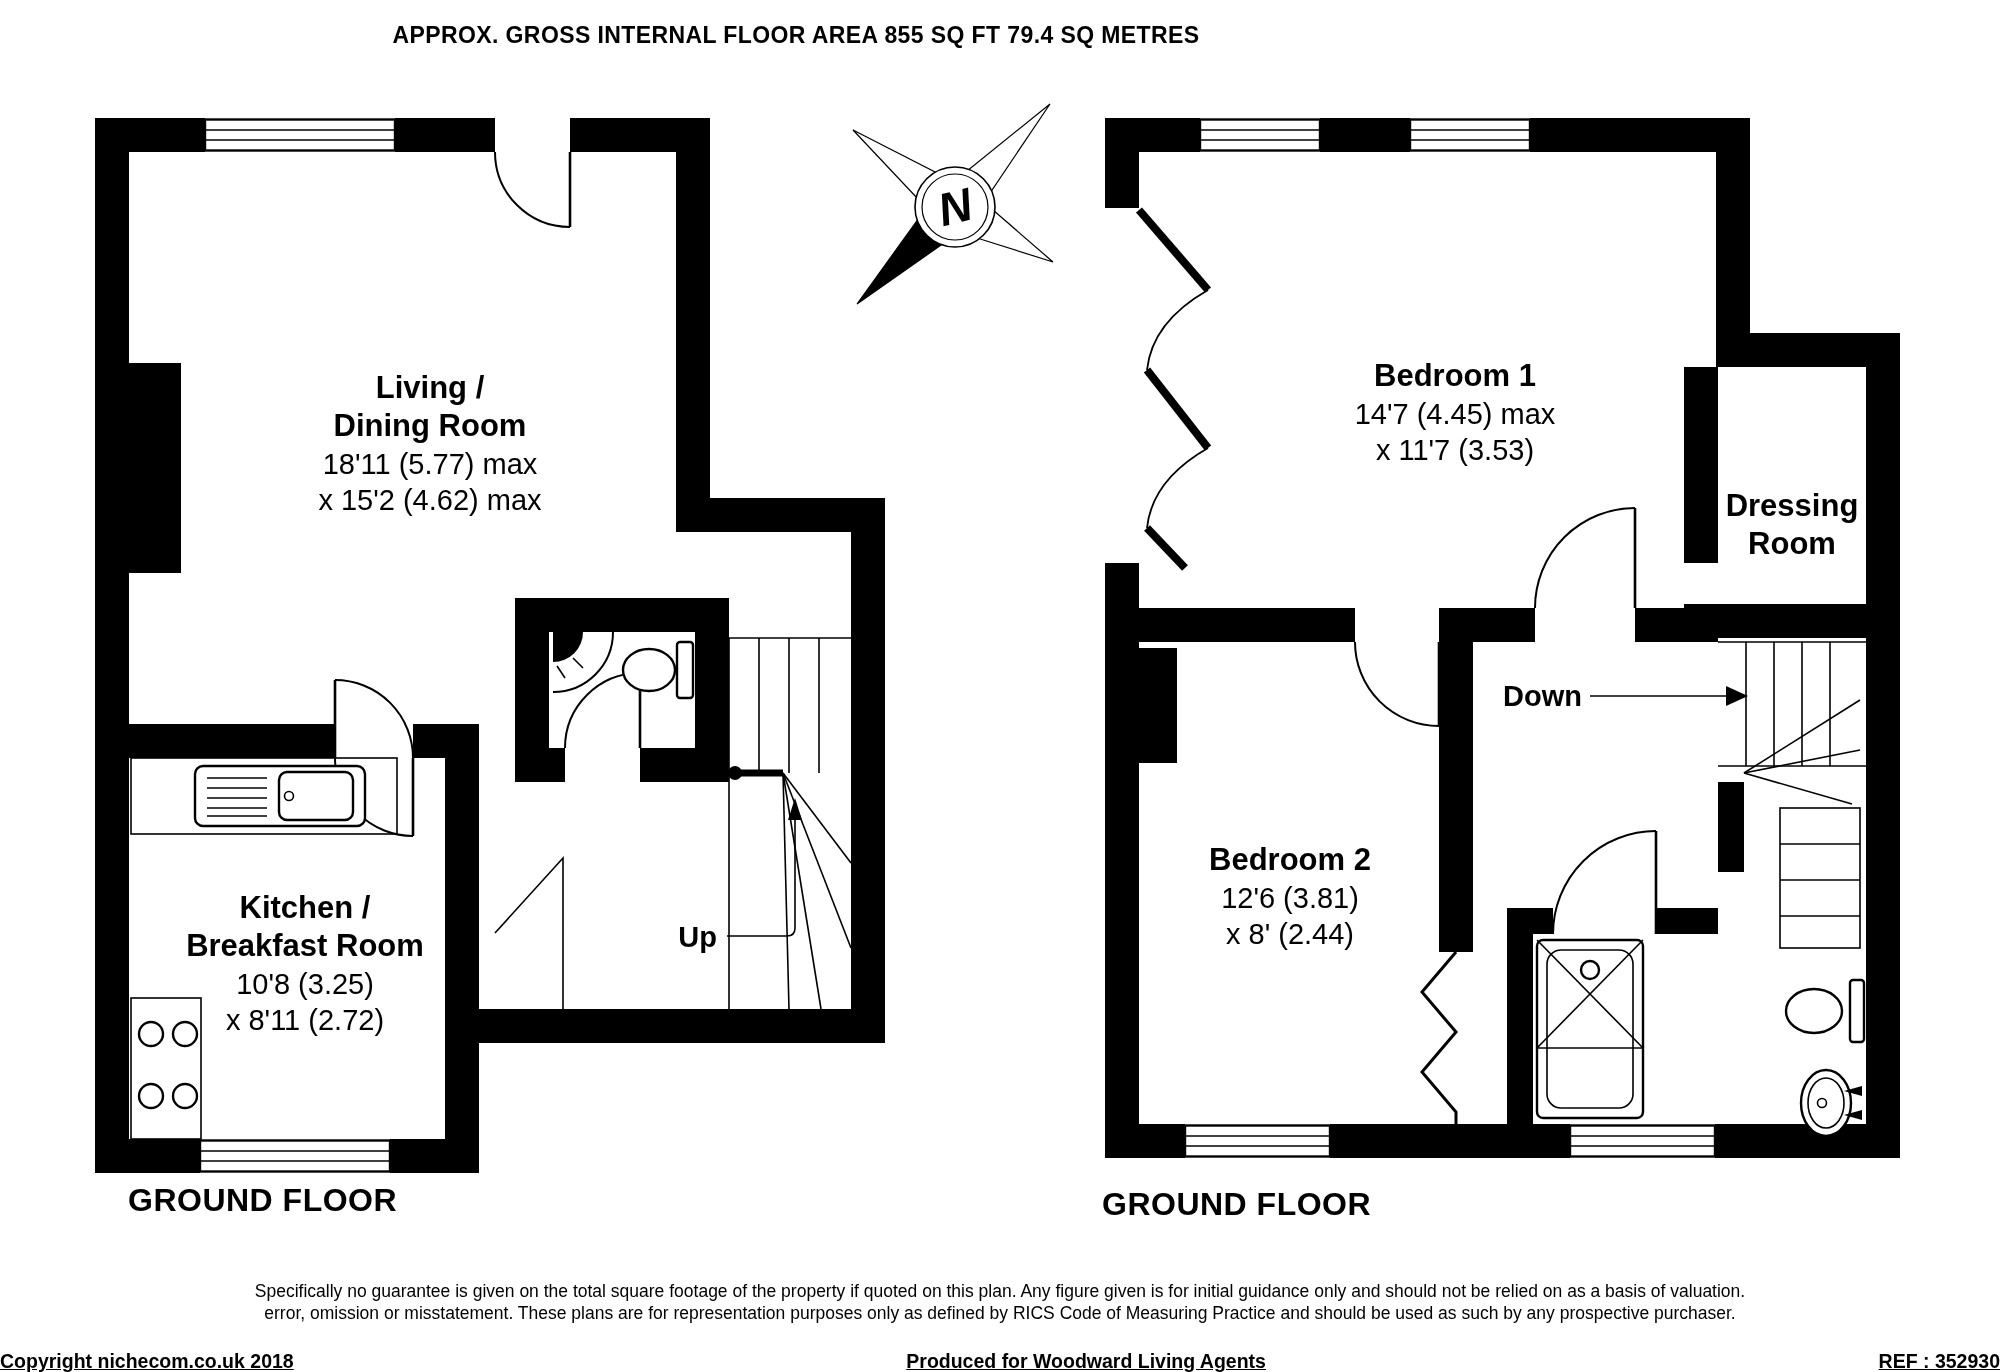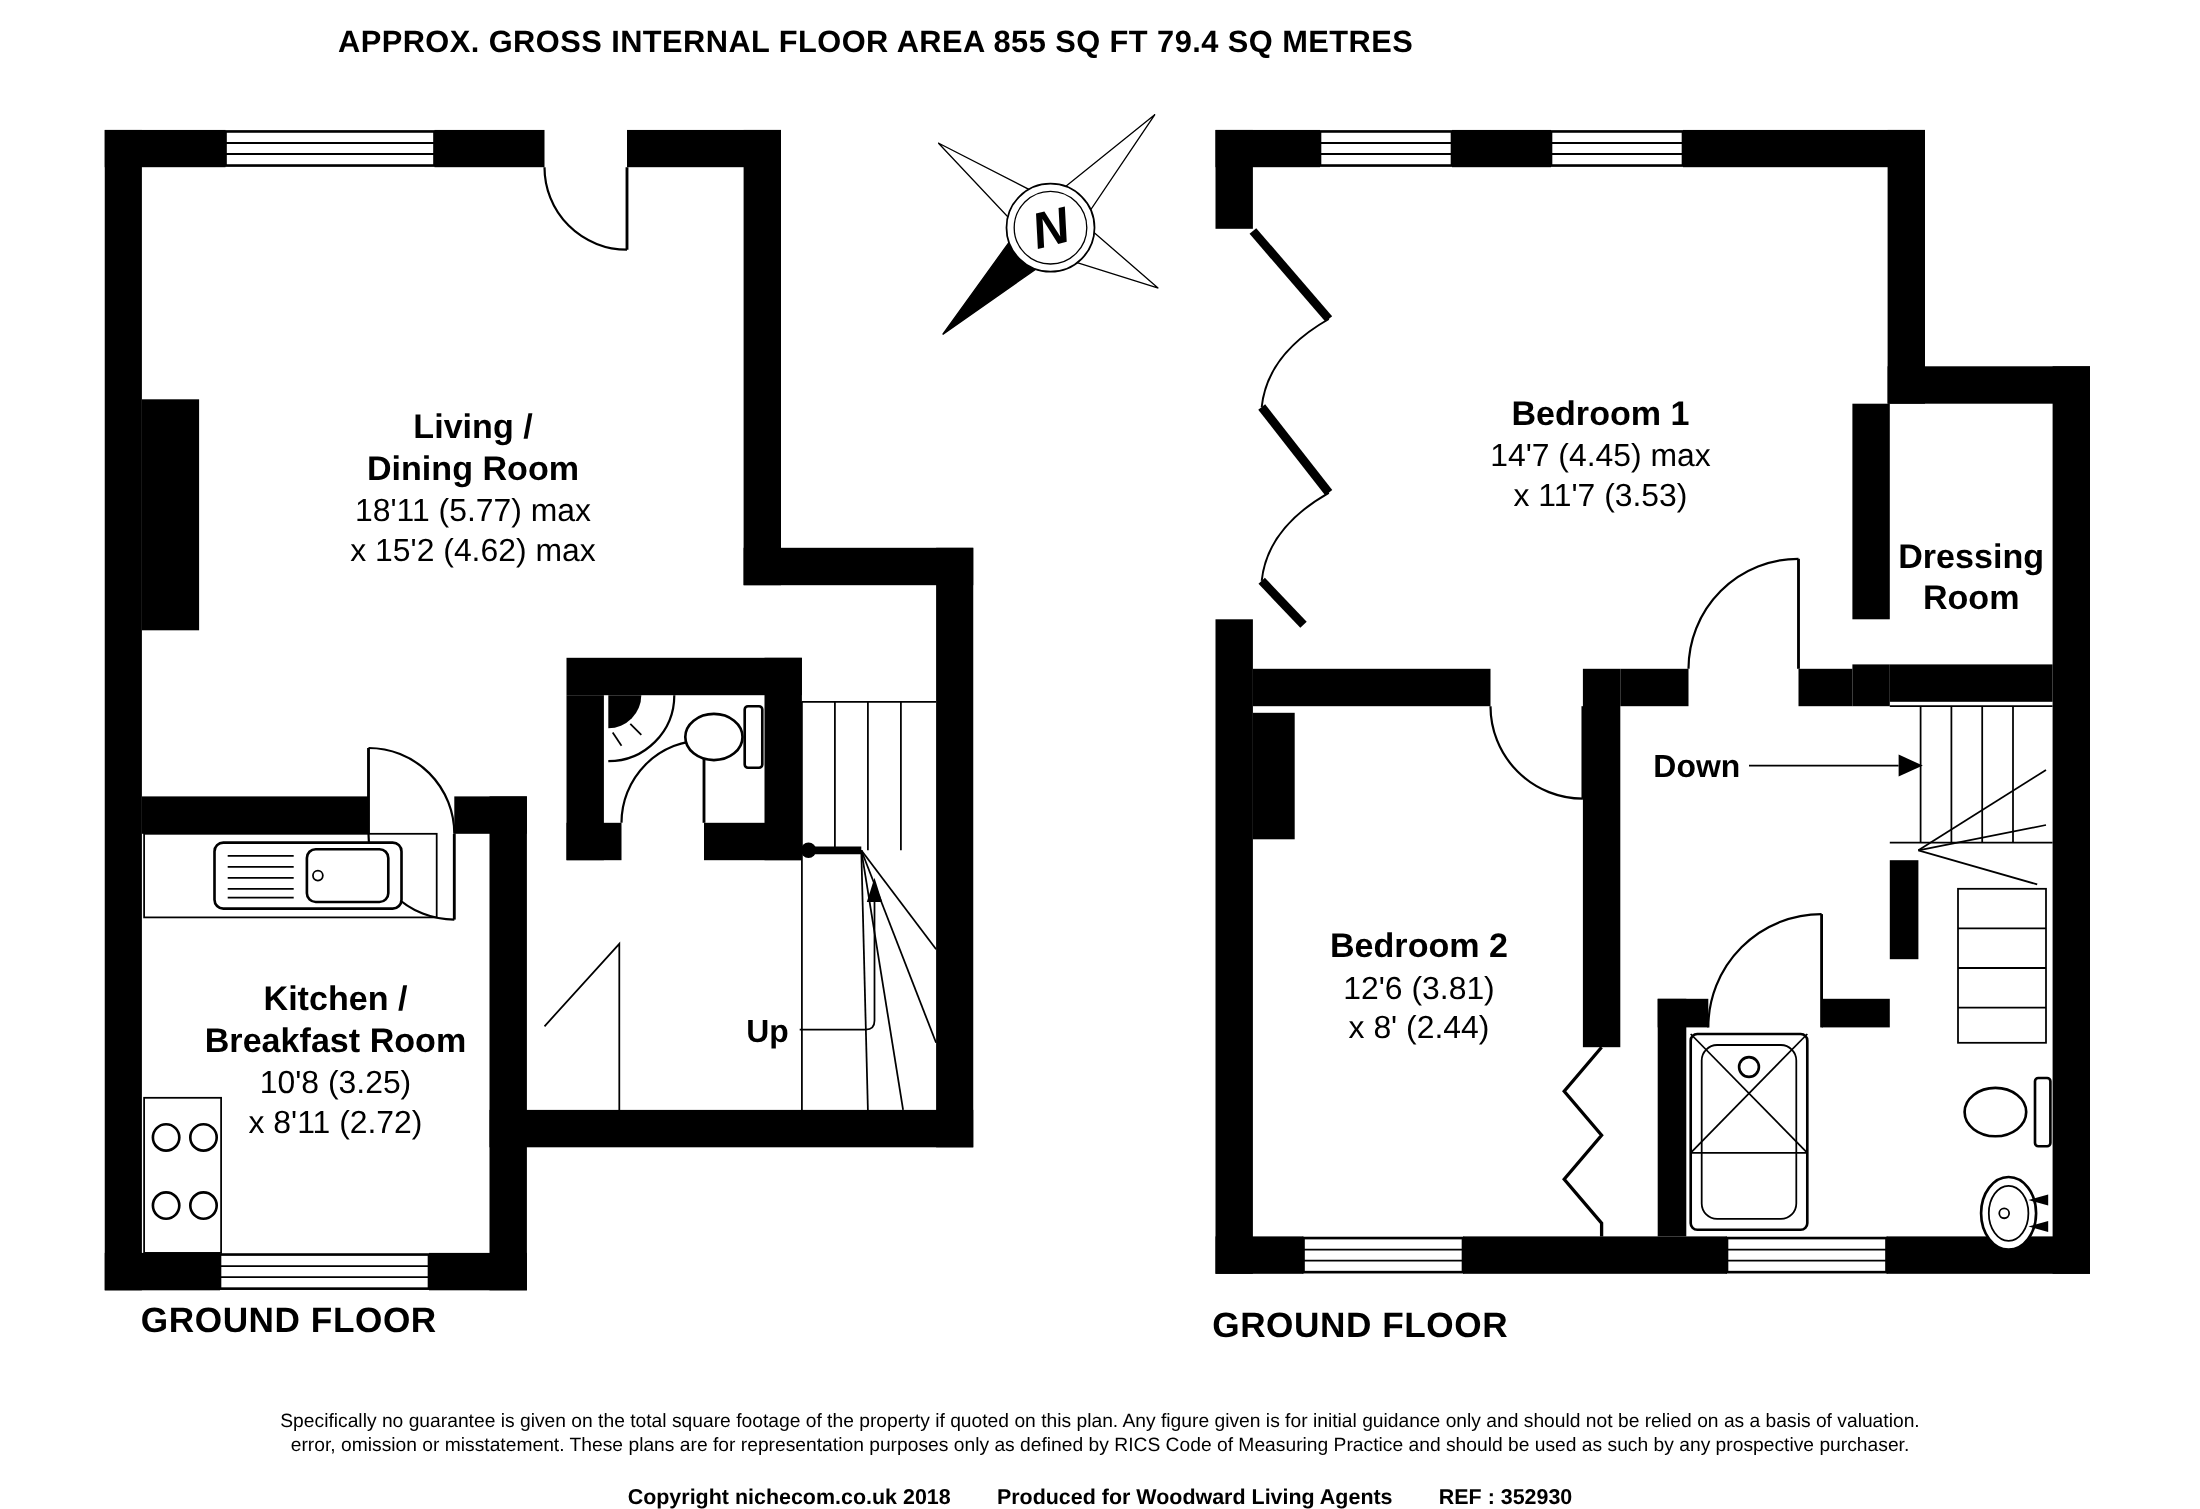--- a/index.html
+++ b/index.html
@@ -7,37 +7,37 @@
     position:relative;
     width:2000px;height:1372px;
     background:#fff;
     font-family:"Liberation Sans", sans-serif;
     color:#000;
     overflow:hidden;
   }
   .title{
     position:absolute;top:22px;left:0;width:1592px;
     text-align:center;
-    font-size:28px;font-weight:bold;letter-spacing:.4px;
+    font-size:23px;font-weight:bold;letter-spacing:.4px;
   }
   .floor-label{
     position:absolute;
     font-size:32px;font-weight:bold;letter-spacing:.5px;text-align:right;
   }
   .floor-label.gf{left:128px;top:1182px;}
   .floor-label.ff{left:1102px;top:1186px;}
   .disclaimer{
     position:absolute;top:1280px;left:0;width:2000px;
     text-align:center;
     font-size:17.5px;line-height:22px;
   }
   .copyright{
     position:absolute;top:1350px;left:0;width:2000px;
-    display:flex;justify-content:center;gap:42px;
-    font-size:19.5px;font-weight:bold;
+    display:flex;justify-content:space-between;gap:42px;
+    font-size:19.5px;font-weight:bold;text-decoration:underline;
   }
   svg{position:absolute;}
   svg text{font-family:"Liberation Sans", sans-serif;}
   .room-name{font-size:31px;font-weight:bold;}
   .room-dim{font-size:29px;}
   .stair-label{font-size:29px;font-weight:bold;}
   .wall{fill:#000;stroke:none;}
   .thin{stroke:#000;stroke-width:1.6;fill:none;}
   .med{stroke:#000;stroke-width:2.4;fill:none;}
   .fixture{stroke:#000;stroke-width:2.4;fill:#fff;}

